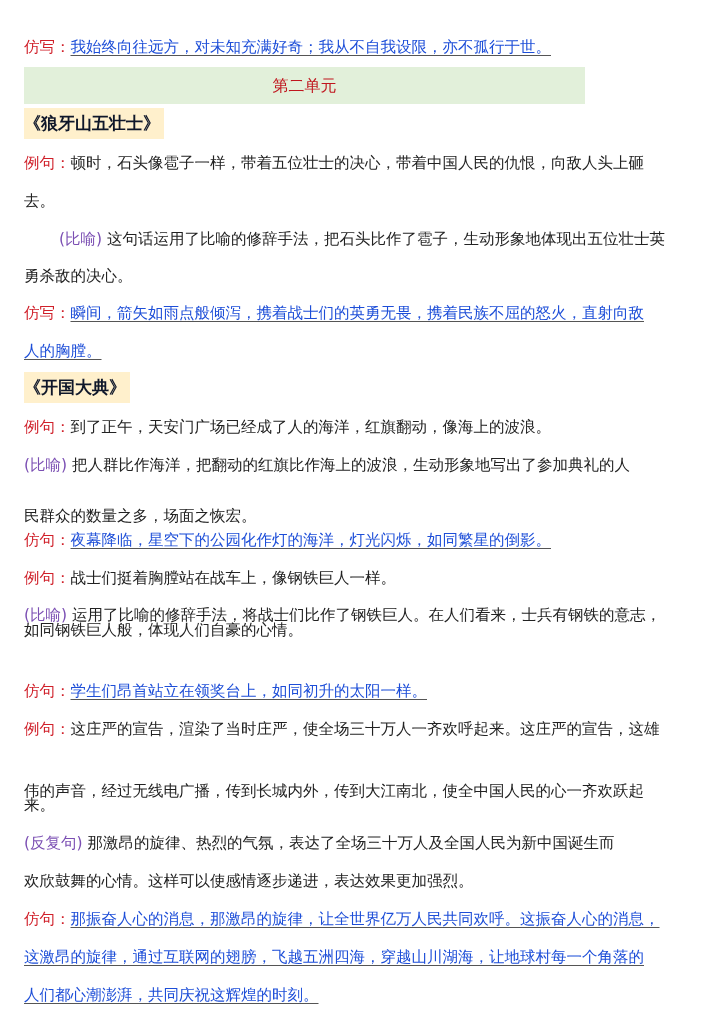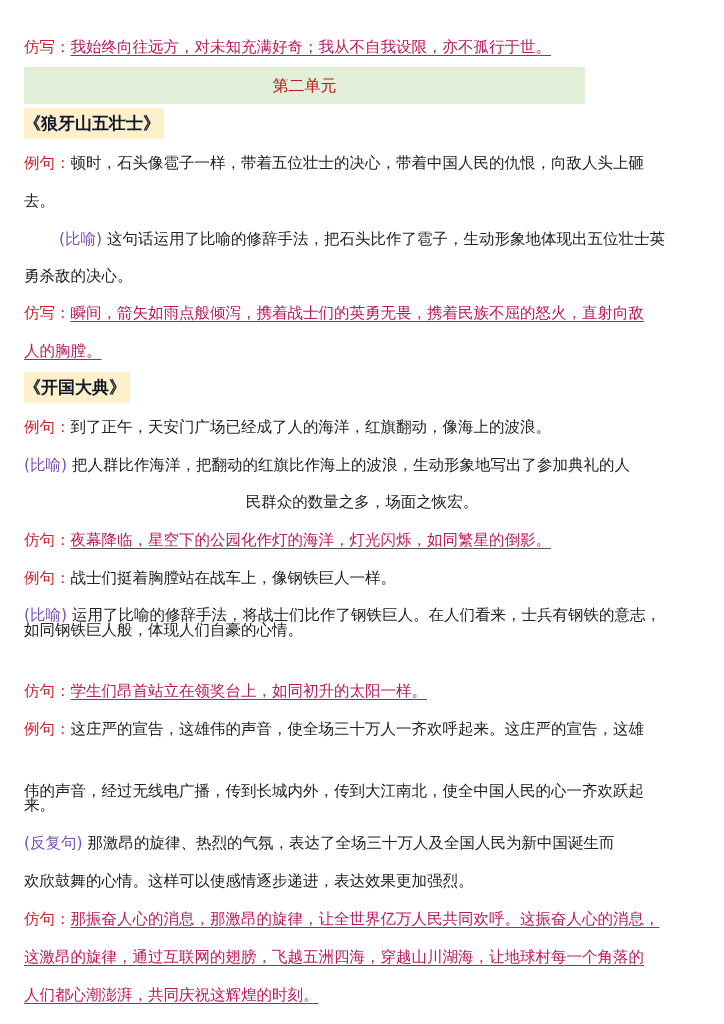--- a/index.html
+++ b/index.html
@@ -9,21 +9,21 @@
     color: #222222;
   }
   .page { position: absolute; left: 24px; top: 0; width: 676px; }
   .line {
     position: absolute; left: 0; width: 676px;
     font-size: 15.5px; line-height: 20px; white-space: nowrap;
   }
   .label-red { color: #d0202a; }
   .label-purple { color: #7b4fb3; }
   .imit {
-    color: #be185d;
+    color: #1d4ed8;
     text-decoration: underline;
     text-decoration-color: #555555;
     text-underline-offset: 3px;
     text-decoration-thickness: 1px;
   }
   .banner {
     position: absolute; left: 0; top: 67px; width: 561px; height: 37px;
     background: #e2f0da; text-align: center;
     color: #c0161e; font-size: 16px; line-height: 37px;
   }
@@ -68,42 +68,42 @@
   </div>
 
   <div class="title-box" style="top:372px;">《开国大典》</div>
 
   <div class="line" style="top:417px;">
     <span class="label-red">例句：</span><span>到了正午，天安门广场已经成了人的海洋，红旗翻动，像海上的波浪。</span>
   </div>
   <div class="line" style="top:455px;">
     <span class="label-purple">(比喻)</span> <span>把人群比作海洋，把翻动的红旗比作海上的波浪，生动形象地写出了参加典礼的人</span>
   </div>
-  <div class="line" style="top:492px;text-align:center;">
+  <div class="line" style="top:506px;">
     <span>民群众的数量之多，场面之恢宏。</span>
   </div>
   <div class="line" style="top:530px;">
     <span class="label-red">仿句：</span><span class="imit">夜幕降临，星空下的公园化作灯的海洋，灯光闪烁，如同繁星的倒影。</span>
   </div>
 
   <div class="line" style="top:568px;">
     <span class="label-red">例句：</span><span>战士们挺着胸膛站在战车上，像钢铁巨人一样。</span>
   </div>
   <div class="line" style="top:605px;">
     <span class="label-purple">(比喻)</span> <span>运用了比喻的修辞手法，将战士们比作了钢铁巨人。在人们看来，士兵有钢铁的意志，</span>
   </div>
   <div class="line" style="top:620px;">
     <span>如同钢铁巨人般，体现人们自豪的心情。</span>
   </div>
   <div class="line" style="top:681px;">
     <span class="label-red">仿句：</span><span class="imit">学生们昂首站立在领奖台上，如同初升的太阳一样。</span>
   </div>
 
   <div class="line" style="top:719px;">
-    <span class="label-red">例句：</span><span>这庄严的宣告，这雄伟的声音，使全场三十万人一齐欢呼起来。这庄严的宣告，这雄</span>
+    <span class="label-red">例句：</span><span>这庄严的宣告，渲染了当时庄严，使全场三十万人一齐欢呼起来。这庄严的宣告，这雄</span>
   </div>
   <div class="line" style="top:757px;margin-top:24px;">
     <span>伟的声音，经过无线电广播，传到长城内外，传到大江南北，使全中国人民的心一齐欢跃起</span>
   </div>
   <div class="line" style="top:795px;">
     <span>来。</span>
   </div>
   <div class="line" style="top:833px;">
     <span class="label-purple">(反复句)</span> <span>那激昂的旋律、热烈的气氛，表达了全场三十万人及全国人民为新中国诞生而</span>
   </div>

